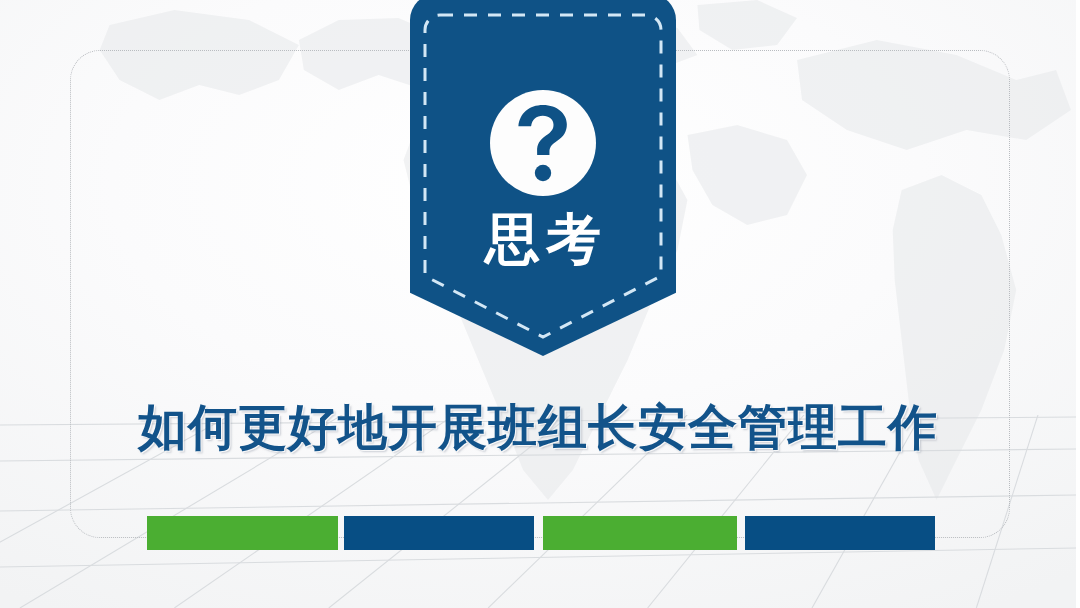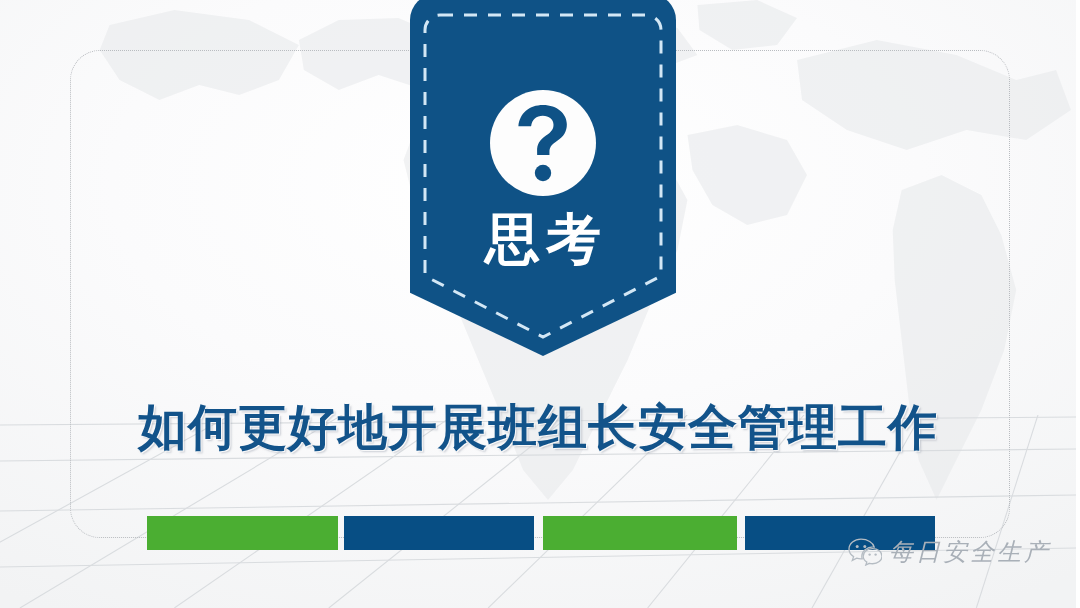--- a/index.html
+++ b/index.html
@@ -194,27 +194,14 @@
 
   <div class="headline">如何更好地开展班组长安全管理工作</div>
 
   <div class="bars">
     <div class="bar" style="left: 147px; width: 191px; background: rgb(75, 174, 50);"></div>
     <div class="bar" style="left: 344px; width: 190px; background: rgb(7, 78, 132);"></div>
     <div class="bar" style="left: 543px; width: 194px; background: rgb(75, 174, 50);"></div>
     <div class="bar" style="left: 745px; width: 190px; background: rgb(7, 78, 132);"></div>
   </div>
 
-  <div class="watermark">
-    <div class="wm-icon">
-      <svg viewBox="0 0 34 28" aria-hidden="true">
-        <path d="M13 1.2C6.4 1.2 1 5.6 1 11c0 3.1 1.8 5.8 4.6 7.6L4.3 22.4l4.4-2.2c1.4.4 2.8.6 4.3.6.4 0 .8 0 1.2-.05-.3-.8-.4-1.7-.4-2.6 0-5.1 5-9.2 11.2-9.2.4 0 .8 0 1.2.05C25.1 4.6 19.7 1.2 13 1.2Z" fill="none" stroke="#b5bcc3" stroke-width="1.3"></path>
-        <circle cx="9.2" cy="8.4" r="1.5" fill="#b5bcc3"></circle>
-        <circle cx="16.8" cy="8.4" r="1.5" fill="#b5bcc3"></circle>
-        <path d="M24.6 10.6c-5.2 0-9.4 3.4-9.4 7.6 0 2.4 1.4 4.5 3.6 5.9l-1 2.9 3.5-1.7c1.1.3 2.2.45 3.3.45 5.2 0 9.4-3.4 9.4-7.6s-4.2-7.55-9.4-7.55Z" fill="none" stroke="#b5bcc3" stroke-width="1.3"></path>
-        <circle cx="21.6" cy="16.6" r="1.2" fill="#b5bcc3"></circle>
-        <circle cx="27.6" cy="16.6" r="1.2" fill="#b5bcc3"></circle>
-      </svg>
-    </div>
-    <div class="wm-text" style="color: rgb(169, 176, 184);">每日安全生产</div>
-  </div>
 
 </div>
 
 </body></html>

